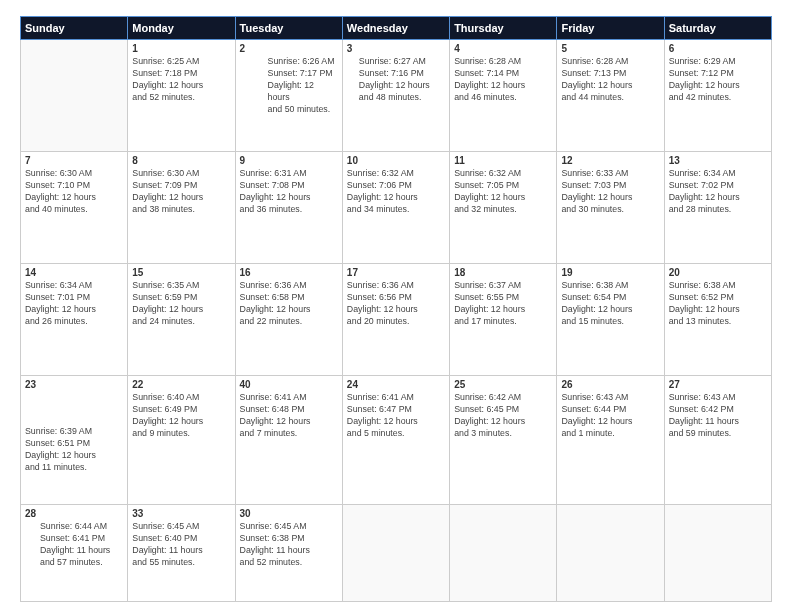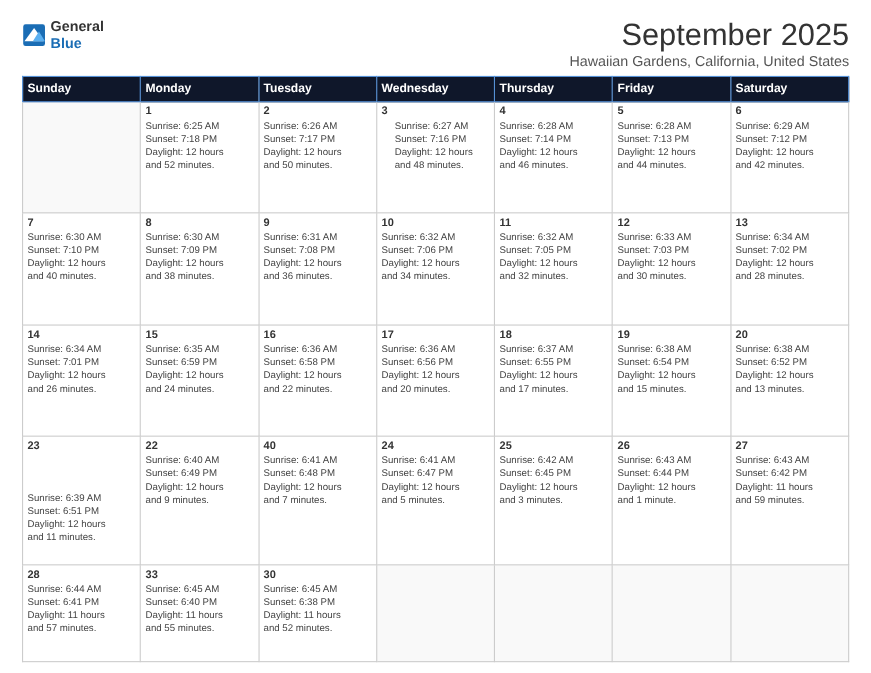--- a/index.html
+++ b/index.html
@@ -98,37 +98,20 @@
       background: #f9f9f9;
     }
     .last-row td {
       height: 76px;
     }
   </style>
 </head>
 <body>
 
 <div class="page">
-  <div class="header">
-    <div class="logo-area">
-      <svg class="logo-icon" viewBox="0 0 40 40">
-        <rect x="2" y="2" width="36" height="36" rx="4" fill="#1a6db5"></rect>
-        <polygon points="20,8 36,30 4,30" fill="white"></polygon>
-        <polygon points="28,14 38,30 18,30" fill="#5aaff0"></polygon>
-      </svg>
-      <div class="logo-text">
-        <span class="logo-general">General</span>
-        <span class="logo-blue">Blue</span>
-      </div>
-    </div>
-    <div class="title-area">
-      <div class="month-title">September 2025</div>
-      <div class="location">Hawaiian Gardens, California, United States</div>
-    </div>
-  </div>
 
   <table class="calendar">
     <thead>
       <tr>
       <th>Sunday</th>
           <th>Monday</th>
           <th>Tuesday</th>
           <th>Wednesday</th>
           <th>Thursday</th>
           <th>Friday</th>
@@ -140,21 +123,21 @@
           <td class="empty-cell"></td>
           <td>
             <span class="day-num">1</span>
             <div class="cell-text" style="white-space: pre-line;">Sunrise: 6:25 AM
 Sunset: 7:18 PM
 Daylight: 12 hours
 and 52 minutes.</div>
           </td>
           <td>
             <span class="day-num">2</span>
-            <div class="cell-text" style="white-space: pre-line;">Sunrise: 6:26 AM
+            <div class="cell-text" style="white-space: pre-line; margin-left: 28px;">Sunrise: 6:26 AM
 Sunset: 7:17 PM
 Daylight: 12 hours
 and 50 minutes.</div>
           </td>
           <td>
             <span class="day-num">3</span>
             <div class="cell-text" style="white-space: pre-line; margin-left: 12px;">Sunrise: 6:27 AM
 Sunset: 7:16 PM
 Daylight: 12 hours
 and 48 minutes.</div>
@@ -330,21 +313,21 @@
             <span class="day-num">27</span>
             <div class="cell-text" style="white-space: pre-line;">Sunrise: 6:43 AM
 Sunset: 6:42 PM
 Daylight: 11 hours
 and 59 minutes.</div>
           </td>
         </tr>
         <tr class="last-row">
           <td>
             <span class="day-num">28</span>
-            <div class="cell-text" style="white-space: pre-line;">Sunrise: 6:44 AM
+            <div class="cell-text" style="white-space: pre-line; margin-left: 15px;">Sunrise: 6:44 AM
 Sunset: 6:41 PM
 Daylight: 11 hours
 and 57 minutes.</div>
           </td>
           <td>
             <span class="day-num">33</span>
             <div class="cell-text" style="white-space: pre-line;">Sunrise: 6:45 AM
 Sunset: 6:40 PM
 Daylight: 11 hours
 and 55 minutes.</div>

